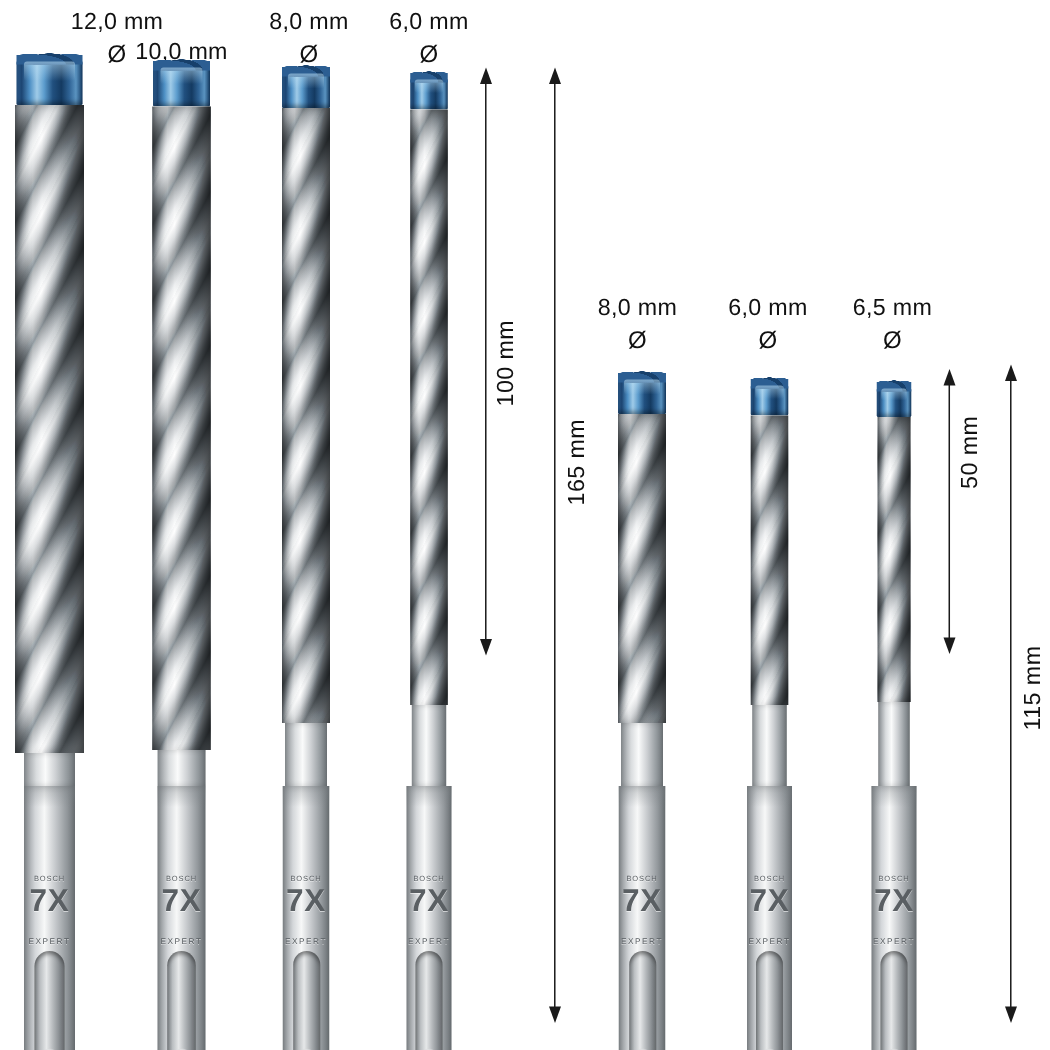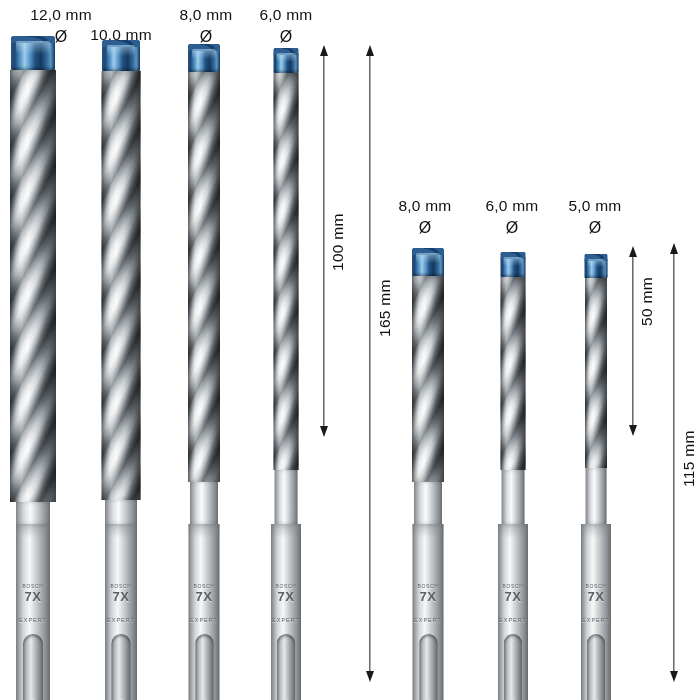--- a/index.html
+++ b/index.html
@@ -114,21 +114,21 @@
     position: absolute;
     left: 50%;
     transform: translateX(-50%);
     text-align: center;
     color: #5a5f63;
     text-shadow: 0 1px 0 rgba(255,255,255,.55);
     user-select: none;
     line-height: 1;
   }
   .brand .bosch { font-size: 5px; letter-spacing: .6px; display:block; }
-  .brand .sevenx { font-size: 13px; font-weight: 700; display:block; margin: 1px 0 15px; letter-spacing: .5px; }
+  .brand .sevenx { font-size: 21px; font-weight: 700; display:block; margin: 1px 0 15px; letter-spacing: .5px; }
   .brand .expert { font-size: 5.5px; letter-spacing: 1px; display:block; }
   
   .slot {
     position: absolute;
     left: 50%;
     transform: translateX(-50%);
     border-radius: 999px;
     background: linear-gradient(90deg, #7b8084 0%, #b9bdc0 18%,
       #e6e8e9 40%, #b4b8bb 62%, #868b8f 84%, #676c70 100%);
     box-shadow: inset 0 2px 3px rgba(0,0,0,.45), inset 0 -2px 3px rgba(255,255,255,.35);
@@ -167,21 +167,21 @@
     transform-origin: left top;
     transform: rotate(-90deg);
     user-select: none;
   }
 </style>
 </head>
 <body>
 
 <div id="stage">
 
-  <div class="dia-label" style="left:0px; top:4px; width:66px;padding-left:28px;">
+  <div class="dia-label" style="left:17px; top:4px; width:66px;padding-left:28px;">
     <span>12,0 mm</span>
     <span class="sym">Ø</span>
   </div>
   <div class="dia-label" style="left:88px; top:4px; width:66px;margin-top:20px;">
     <span>10,0 mm</span>
     <span class="sym">Ø</span>
   </div>
   <div class="dia-label" style="left:173px; top:4px; width:66px;">
     <span>8,0 mm</span>
     <span class="sym">Ø</span>
@@ -193,21 +193,21 @@
 
   <div class="dia-label" style="left:392px; top:195px; width:66px;">
     <span>8,0 mm</span>
     <span class="sym">Ø</span>
   </div>
   <div class="dia-label" style="left:479px; top:195px; width:66px;">
     <span>6,0 mm</span>
     <span class="sym">Ø</span>
   </div>
   <div class="dia-label" style="left:562px; top:195px; width:66px;">
-    <span>5,0 mm</span>
+    <span>6,5 mm</span>
     <span class="sym">Ø</span>
   </div>
 
   <div class="bit" style="left:9px; width:48px; height:640px;">
     <div class="bit-part head" style="top:0px;  width:44px; height:30px;"></div>
     <div class="bit-part flutes" style="top:30px; width:46px; height:432px;"></div>
     <div class="bit-part neck" style="top:462px; width:34px; height:22px;"></div>
     <div class="bit-part shank" style="top:484px; width:34px; height:196px;">
       <div class="shank-taper"></div>
       <div class="brand" style="top:60px; width:100%;">

